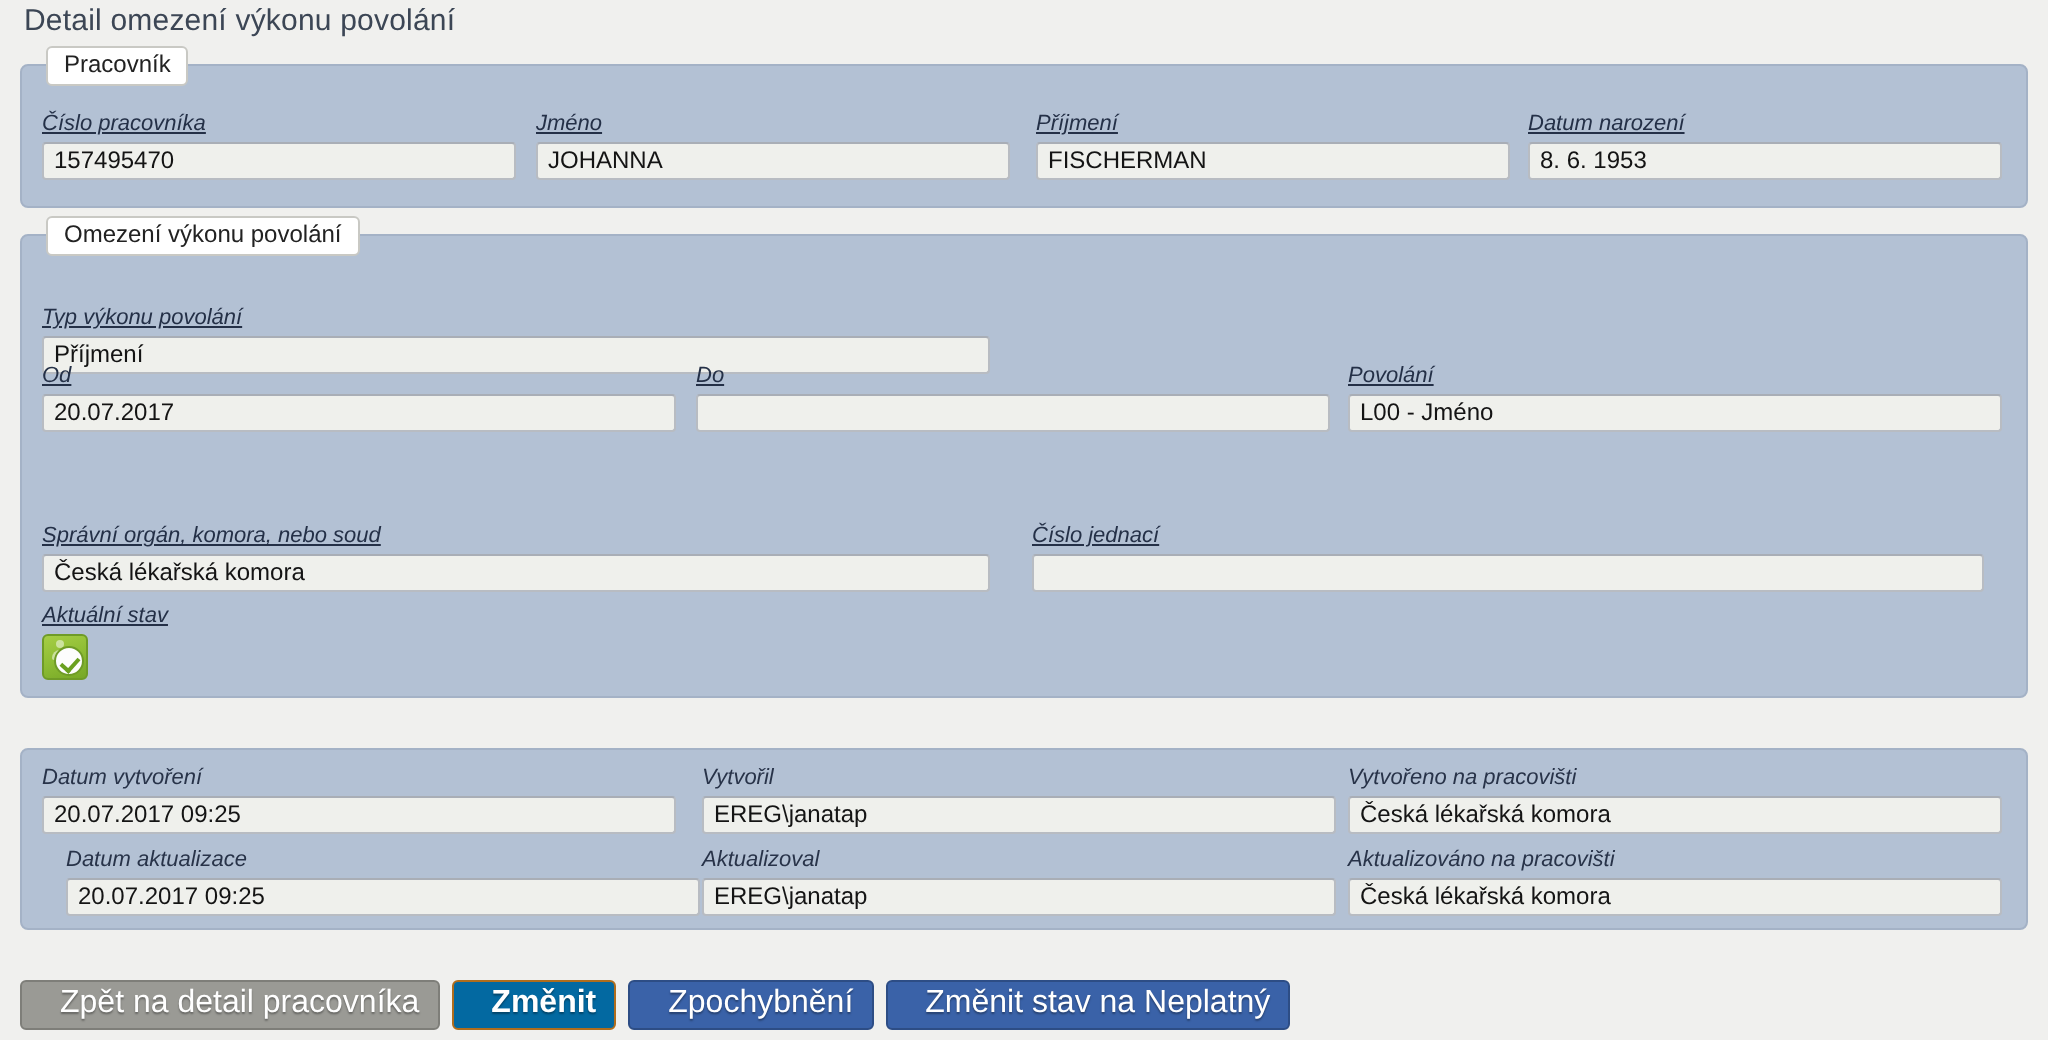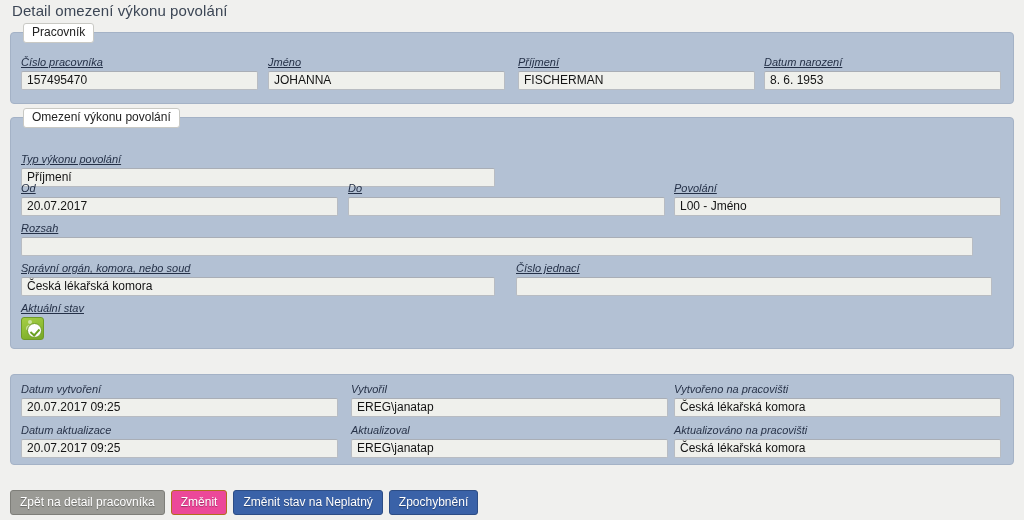--- a/index.html
+++ b/index.html
@@ -151,33 +151,33 @@
   .btnbar {
     position: absolute;
     left: 10px;
     top: 490px;
     display: flex;
     gap: 6px;
     align-items: flex-start;
   }
   .btn {
     font-family: "Liberation Sans", sans-serif;
-    font-size: 12px;
+    font-size: 16px;
     line-height: 14px;
-    padding: 4px 9px 5px 9px;
+    padding: 4px 9px 5px 19px;
     border-radius: 3px;
     border: 1px solid rgba(0,0,0,0.30);
     color: #ffffff;
     white-space: nowrap;
     cursor: pointer;
     box-sizing: border-box;
     text-shadow: 0 1px 1px rgba(0,0,0,0.35);
   }
   .btn-grey   { background: #9a9a95; border-color: #7e7e79; }
-  .btn-orange { background: #ec4899; border-color: #b06d1d; }
+  .btn-orange { background: #0369a1; border-color: #b06d1d; font-weight: bold; }
   .btn-blue   { background: #3a62a8; border-color: #2d4d85; }
 </style>
 </head>
 <body>
 
 <div class="page">
 
   <div class="page-title">Detail omezení výkonu povolání</div>
 
   <div class="panel" style="left:10px; top:32px; width:1004px; height:72px;">
@@ -220,24 +220,20 @@
     <div class="fld" style="left:337px; top:64px; width:317px;">
       <span class="fld-label">Do</span>
       <div class="fld-input"></div>
     </div>
 
     <div class="fld" style="left:663px; top:64px; width:327px;">
       <span class="fld-label">Povolání</span>
       <div class="fld-input">L00 - Jméno</div>
     </div>
 
-    <div class="fld" style="left:10px; top:104px; width:952px;">
-      <span class="fld-label">Rozsah</span>
-      <div class="fld-input"></div>
-    </div>
 
     <div class="fld" style="left:10px; top:144px; width:474px;">
       <span class="fld-label">Správní orgán, komora, nebo soud</span>
       <div class="fld-input">Česká lékařská komora</div>
     </div>
 
     <div class="fld" style="left:505px; top:144px; width:476px;">
       <span class="fld-label">Číslo jednací</span>
       <div class="fld-input"></div>
     </div>
@@ -261,36 +257,36 @@
     <div class="fld" style="left:340px; top:8px; width:317px;">
       <span class="fld-label plain">Vytvořil</span>
       <div class="fld-input">EREG\janatap</div>
     </div>
 
     <div class="fld" style="left:663px; top:8px; width:327px;">
       <span class="fld-label plain">Vytvořeno na pracovišti</span>
       <div class="fld-input">Česká lékařská komora</div>
     </div>
 
-    <div class="fld" style="left:10px; top:49px; width:317px;">
+    <div class="fld" style="left:22px; top:49px; width:317px;">
       <span class="fld-label plain">Datum aktualizace</span>
       <div class="fld-input">20.07.2017 09:25</div>
     </div>
 
     <div class="fld" style="left:340px; top:49px; width:317px;">
       <span class="fld-label plain">Aktualizoval</span>
       <div class="fld-input">EREG\janatap</div>
     </div>
 
     <div class="fld" style="left:663px; top:49px; width:327px;">
       <span class="fld-label plain">Aktualizováno na pracovišti</span>
       <div class="fld-input">Česká lékařská komora</div>
     </div>
   </div>
 
   <div class="btnbar">
     <button class="btn btn-grey">Zpět na detail pracovníka</button>
     <button class="btn btn-orange">Změnit</button>
+    <button class="btn btn-blue">Zpochybnění</button>
     <button class="btn btn-blue">Změnit stav na Neplatný</button>
-    <button class="btn btn-blue">Zpochybnění</button>
   </div>
 
 </div>
 
 </body></html>

